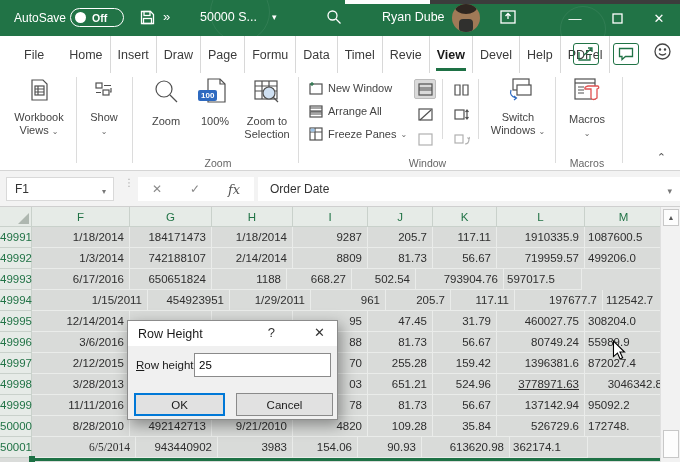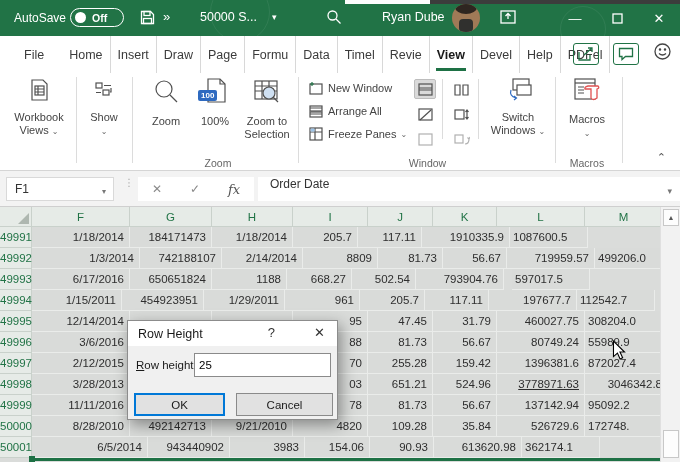--- a/index.html
+++ b/index.html
@@ -52,21 +52,21 @@
   #collapse-ribbon { position:absolute; right:14px; top:78px; color:#555; font-size:11px; }
 
   
   #formulabar { position:absolute; left:0; top:171px; width:680px; height:36px; background:#f3f3f3; border-bottom:1px solid #cfcfcf; }
   #namebox { position:absolute; left:6px; top:6px; width:108px; height:24px; background:#fff; border:1px solid #d9d9d9; font-size:12px; color:#333; display:flex; align-items:center; padding-left:8px; }
   #namebox .nb-caret { position:absolute; right:7px; top:9px; font-size:8px; color:#777; }
   #grip { position:absolute; left:124px; top:9px; color:#a9a9a9; font-size:10px; letter-spacing:0; line-height:6px; }
   #fbtns { position:absolute; left:138px; top:6px; width:116px; height:24px; background:#fff; display:flex; align-items:center; justify-content:space-around; }
   #fbtns span { color:#8a8a8a; font-size:12px; }
   #fx-btn { font-family:"DejaVu Serif", serif; font-style:italic; color:#555 !important; font-size:13px !important; }
-  #formulafield { position:absolute; left:258px; top:6px; right:0; height:24px; background:#fff; font-size:12px; color:#333; display:flex; align-items:flex-start; padding-left:12px; }
+  #formulafield { position:absolute; left:258px; top:6px; right:0; height:24px; background:#fff; font-size:12px; color:#333; display:flex; align-items:center; padding-left:12px; }
   #formula-expand { position:absolute; right:8px; top:9px; font-size:9px; color:#777; }
 
   
   #grid { position:absolute; left:0; top:207px; width:680px; height:255px; background:#dadcda; }
   #corner { position:absolute; left:0; top:0; width:32px; height:20px; background:#e6ebe7; border-right:1px solid #c9d1cb; border-bottom:1px solid #c9d1cb; }
   #corner::after { content:""; position:absolute; right:2px; bottom:2px; width:0; height:0; border-left:11px solid transparent; border-bottom:11px solid #aeb7b0; }
   #colheaders { position:absolute; left:32px; top:0; height:20px; display:flex; }
   .colhdr { height:20px; font-size:11.5px; color:#217346; display:flex; align-items:center; justify-content:center; background:#e6ebe7; border-right:1px solid #c9d1cb; border-bottom:1px solid #c9d1cb; }
   #rows { position:absolute; left:0; top:20px; }
   .grow { display:flex; height:21px; }
@@ -363,49 +363,50 @@
         <div class="colhdr" style="width: 64px;">K</div>
         <div class="colhdr" style="width: 88px;">L</div>
         <div class="colhdr" style="width: 78px;">M</div>
       </div>
     <div id="rows">
         <div class="grow">
           <div class="rowhdr">49991</div>
           <div class="cell" style="width: 98px;">1/18/2014</div>
           <div class="cell" style="width: 82px;">184171473</div>
           <div class="cell" style="width: 81px;">1/18/2014</div>
+          <div class="cell" style="width: 75px;">9287</div>
           <div class="cell" style="width: 65px;">205.7</div>
           <div class="cell" style="width: 64px;">117.11</div>
           <div class="cell" style="width: 88px;">1910335.9</div>
           <div class="cell mcol" style="width: 78px;">1087600.5</div>
         </div>
         <div class="grow">
           <div class="rowhdr">49992</div>
-          <div class="cell" style="width: 108px;">1/3/2014</div>
+          <div class="cell" style="width: 98px;">1/3/2014</div>
           <div class="cell" style="width: 82px;">742188107</div>
           <div class="cell" style="width: 81px;">2/14/2014</div>
           <div class="cell" style="width: 75px;">8809</div>
           <div class="cell" style="width: 65px;">81.73</div>
           <div class="cell" style="width: 64px;">56.67</div>
           <div class="cell" style="width: 88px;">719959.57</div>
           <div class="cell mcol" style="width: 78px;">499206.0</div>
         </div>
         <div class="grow">
           <div class="rowhdr">49993</div>
           <div class="cell" style="width: 98px;">6/17/2016</div>
           <div class="cell" style="width: 82px;">650651824</div>
           <div class="cell" style="width: 75px;">1188</div>
           <div class="cell" style="width: 65px;">668.27</div>
           <div class="cell" style="width: 64px;">502.54</div>
           <div class="cell" style="width: 88px;">793904.76</div>
-          <div class="cell mcol" style="width: 78px; margin-left: 8px;">597017.5</div>
+          <div class="cell mcol" style="width: 78px;">597017.5</div>
         </div>
         <div class="grow">
           <div class="rowhdr">49994</div>
-          <div class="cell" style="width: 90px;">1/15/2011</div>
+          <div class="cell" style="width: 116px;">1/15/2011</div>
           <div class="cell" style="width: 82px;">454923951</div>
           <div class="cell" style="width: 81px;">1/29/2011</div>
           <div class="cell" style="width: 75px;">961</div>
           <div class="cell" style="width: 65px;">205.7</div>
           <div class="cell" style="width: 64px;">117.11</div>
           <div class="cell" style="width: 88px;">197677.7</div>
           <div class="cell mcol" style="width: 78px;">112542.7</div>
         </div>
         <div class="grow">
           <div class="rowhdr">49995</div>
@@ -468,21 +469,21 @@
           <div class="cell" style="width: 82px;">492142713</div>
           <div class="cell" style="width: 81px;">9/21/2010</div>
           <div class="cell" style="width: 75px;">4820</div>
           <div class="cell" style="width: 65px;">109.28</div>
           <div class="cell" style="width: 64px;">35.84</div>
           <div class="cell" style="width: 88px;">526729.6</div>
           <div class="cell mcol" style="width: 78px;">172748.</div>
         </div>
         <div class="grow">
           <div class="rowhdr">50001</div>
-          <div class="cell" style="width: 116px;">6/5/2014</div>
+          <div class="cell" style="width: 104px; font-family: Liberation Serif, serif;">6/5/2014</div>
           <div class="cell" style="width: 82px;">943440902</div>
           <div class="cell" style="width: 75px;">3983</div>
           <div class="cell" style="width: 65px;">154.06</div>
           <div class="cell" style="width: 64px;">90.93</div>
           <div class="cell" style="width: 88px;">613620.98</div>
           <div class="cell mcol" style="width: 78px;">362174.1</div>
         </div>
       </div>
     <div id="sel-border"></div>
     <div id="fill-handle"></div>

